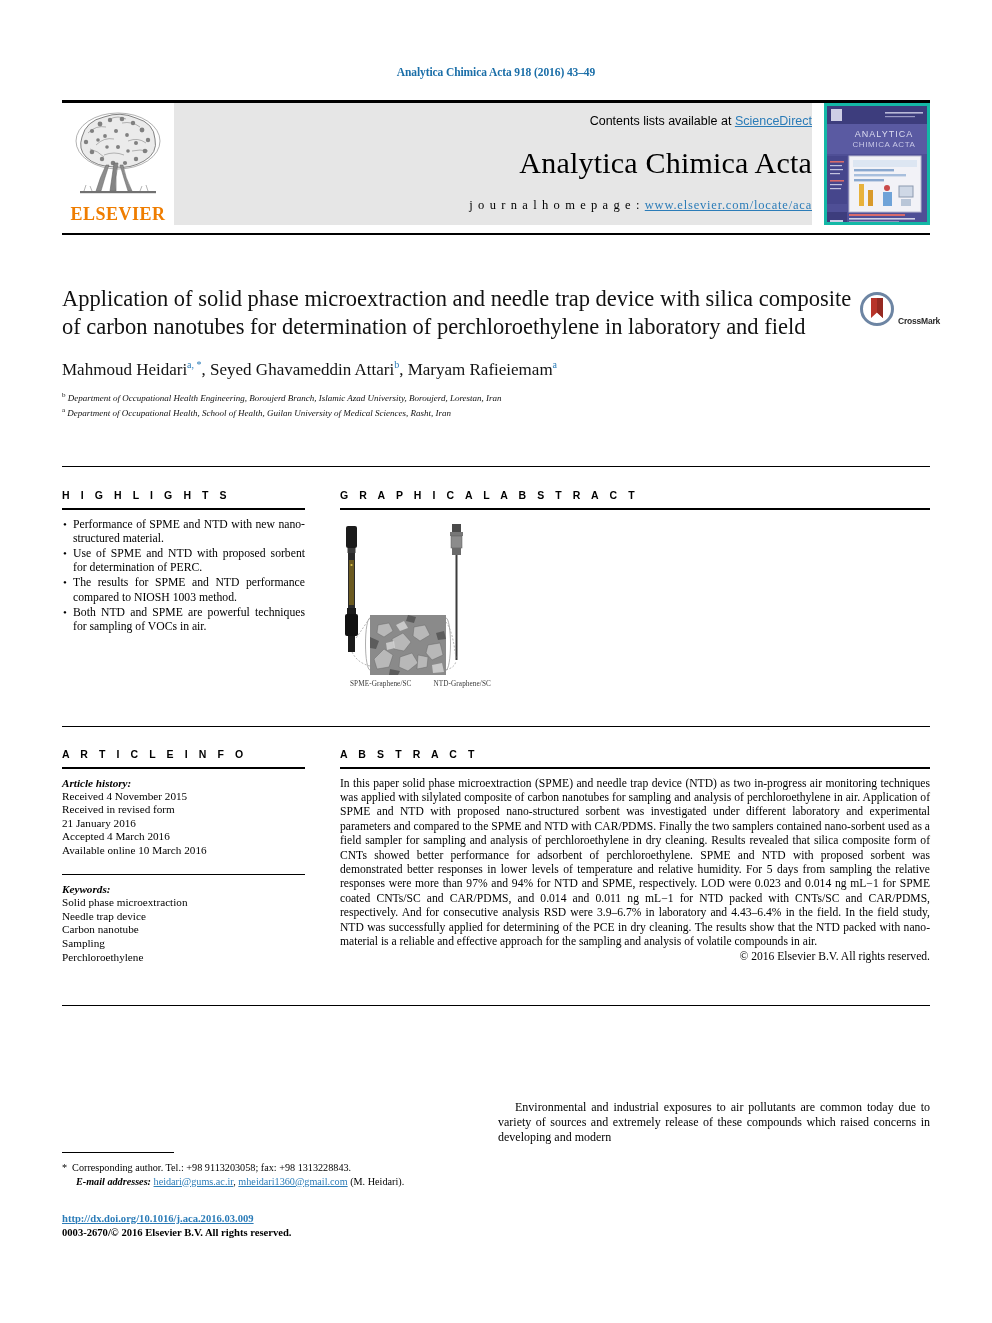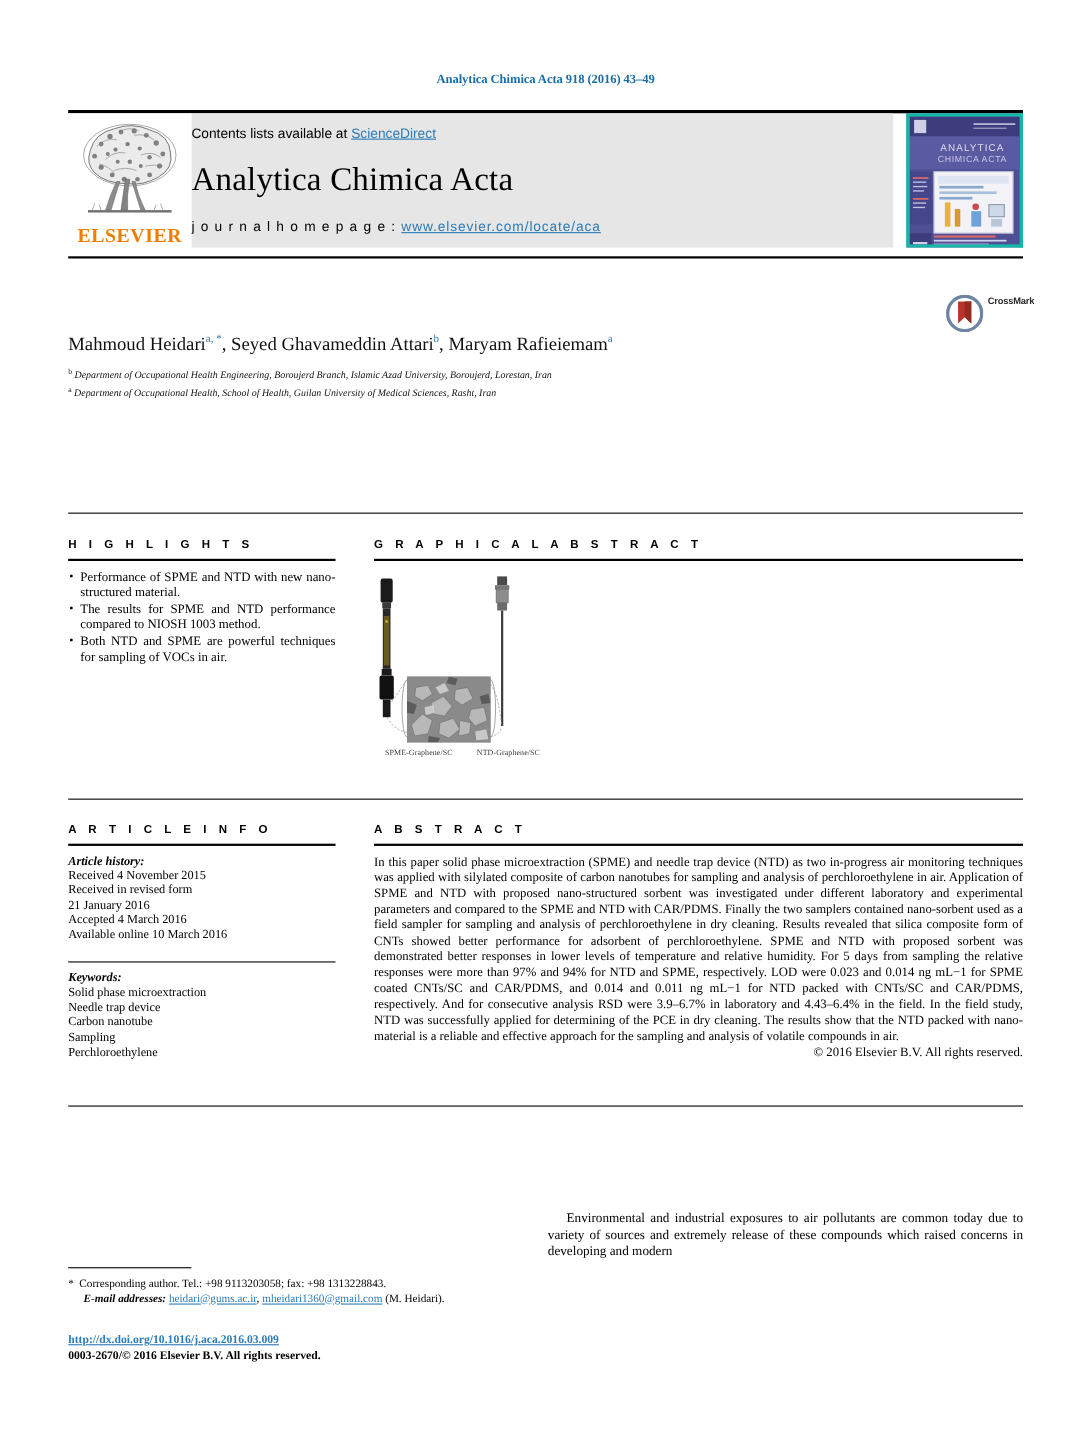--- a/index.html
+++ b/index.html
@@ -75,39 +75,39 @@
     color: #ef7d00;
     line-height: 1;
     z-index: 2;
     margin-top: 16px;
   }
   .contents-band {
     flex: 1 1 auto;
     background: #e6e6e6;
     display: flex;
     flex-direction: column;
-    align-items: flex-start;
+    align-items: flex-end;
     justify-content: space-between;
     padding: 11px 0 12px 0;
     box-sizing: border-box;
   }
   .contents-line {
     font-family: "Liberation Sans", sans-serif;
     font-size: 12.5px;
     color: #000;
   }
   .contents-line .sd-link { color: #2b7cb8; }
   .journal-name {
     font-family: "Liberation Serif", serif;
     font-size: 30px;
     color: #000;
     letter-spacing: 0.2px;
   }
   .homepage-line {
-    font-family: Liberation Sans, sans-serif;
+    font-family: Liberation Serif, serif;
     font-size: 12.5px;
     letter-spacing: 1.1px;
     color: #000;
   }
   .homepage-line .hp-url { color: #2b7cb8; letter-spacing: 0.8px; }
   .cover-thumb {
     width: 100px;
     flex: 0 0 100px;
     margin-left: 12px;
     border: 3px solid #14b8a6;
@@ -152,25 +152,25 @@
     font-style: italic;
     font-size: 9px;
     line-height: 12.5px;
     color: #111;
   }
   .affil sup { font-style: normal; font-size: 7px; }
 
   .crossmark {
     position: absolute;
     right: 40px;
-    top: 268px;
+    top: 292px;
     width: 92px;
     height: 34px;
     display: flex;
-    align-items: flex-start;
+    align-items: flex-end;
     gap: 4px;
   }
   .crossmark-word {
     font-family: "Liberation Sans", sans-serif;
     font-size: 8.5px;
     font-weight: bold;
     color: #2b2b2b;
     letter-spacing: -0.2px;
   }
 
@@ -495,40 +495,42 @@
   <div class="crossmark">
     <svg width="34" height="34" viewBox="0 0 34 34">
       <circle cx="17" cy="17" r="15.5" fill="#ffffff" stroke="#6d85a3" stroke-width="3"></circle>
       <path d="M11 6 L23 6 L23 26 L17 20.5 L11 26 Z" fill="#b8342a"></path>
       <path d="M17 6 L23 6 L23 26 L17 20.5 Z" fill="#962a22"></path>
     </svg>
     <span class="crossmark-word">CrossMark</span>
   </div>
 
   <div class="title-area">
+    <h1 class="paper-title">Application of solid phase microextraction and needle trap device with silica composite of carbon nanotubes for determination of perchloroethylene in laboratory and field</h1>
 
     <div class="authors">
       <span>Mahmoud Heidari</span><sup>a, *</sup>,
       <span>Seyed Ghavameddin Attari</span><sup>b</sup>,
       <span>Maryam Rafieiemam</span><sup>a</sup>
     </div>
 
     <div class="affil">
       <div><sup>b</sup> <span>Department of Occupational Health Engineering, Boroujerd Branch, Islamic Azad University, Boroujerd, Lorestan, Iran</span></div>
       <div><sup>a</sup> <span>Department of Occupational Health, School of Health, Guilan University of Medical Sciences, Rasht, Iran</span></div>
     </div>
   </div>
 
   <div class="sec-rule"></div>
 
   <div class="col-left">
     <div class="sec-head">H I G H L I G H T S</div>
     <div class="thin-rule"></div>
     <ul class="highlights-list">
       <li>Performance of SPME and NTD with new nano-structured material.</li>
+      <li>Use of SPME and NTD with proposed sorbent for determination of PERC.</li>
       <li>The results for SPME and NTD performance compared to NIOSH 1003 method.</li>
       <li>Both NTD and SPME are powerful techniques for sampling of VOCs in air.</li>
     </ul>
   </div>
 
   <div class="col-right">
     <div class="sec-head">G R A P H I C A L   A B S T R A C T</div>
     <div class="thin-rule"></div>
 
     <div class="ga-figure">

